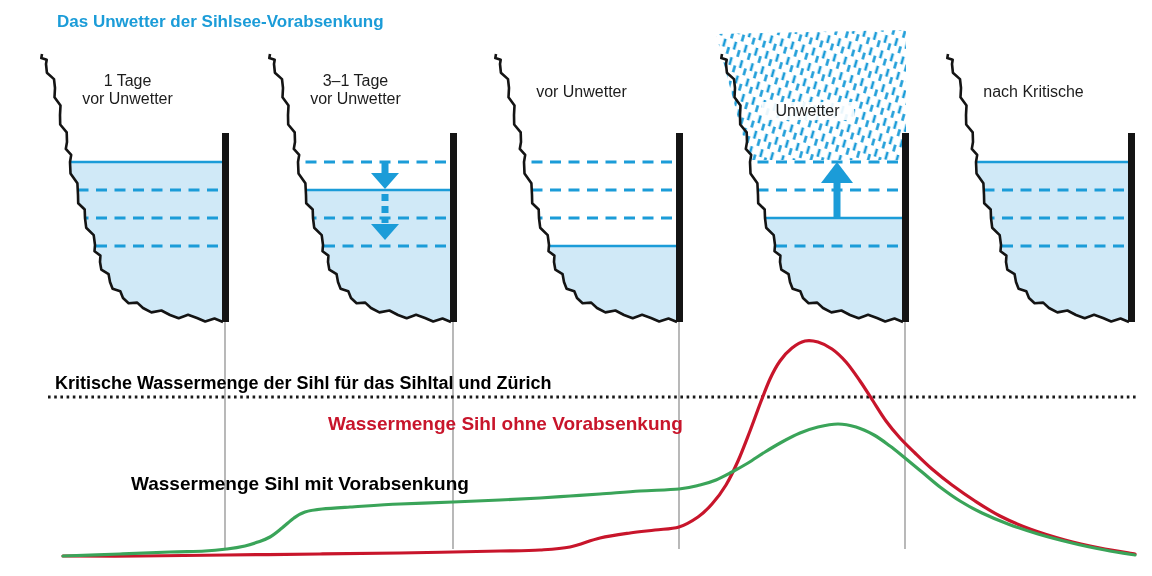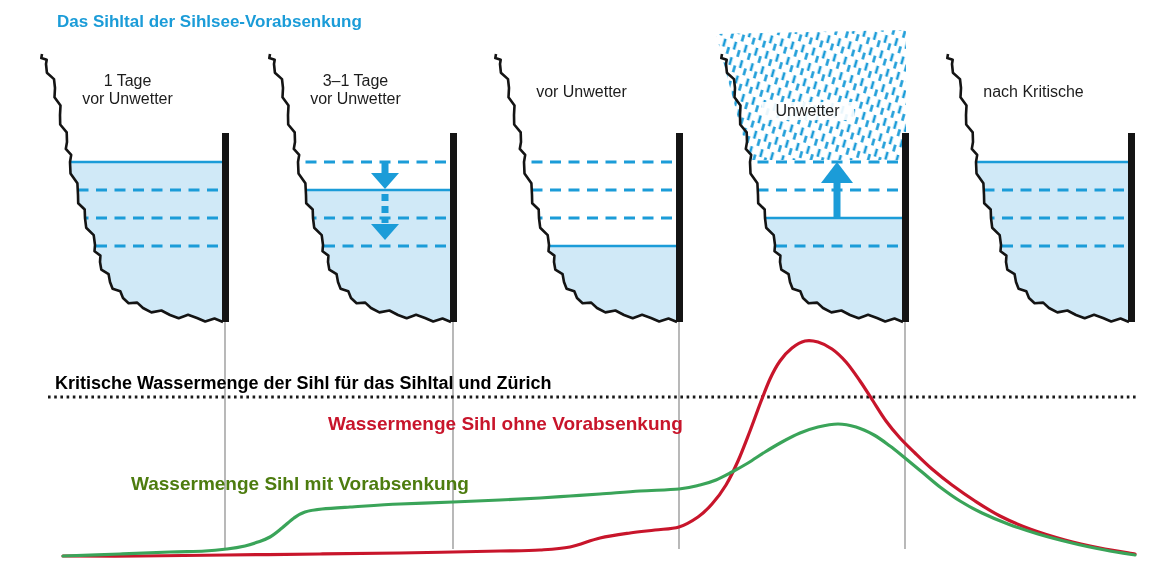--- a/index.html
+++ b/index.html
@@ -7,27 +7,27 @@
          font-family:"Liberation Sans",sans-serif;}
   #chart{position:absolute;left:0;top:0;width:1152px;height:576px;}
   .panel{position:absolute;width:212px;height:300px;}
   .panel svg{position:absolute;left:0;top:0;}
   .plabel{position:absolute;left:0;width:212px;text-align:center;font-size:16px;line-height:1.13;
           color:#1c1c1c;white-space:pre-line;}
   .rain-lbl{left:60px;width:92px;background:rgba(255,255,255,0.9);margin-top:24px;}
   .title{position:absolute;left:57px;top:12px;font-size:17px;font-weight:bold;color:#1b9cd8;}
   .crit{position:absolute;left:55px;top:373px;font-size:18px;font-weight:bold;color:#000000;}
   .lbl-red{position:absolute;left:328px;top:413px;font-size:19px;font-weight:bold;color:#c8152b;text-align:right;}
-  .lbl-green{position:absolute;left:131px;top:473px;font-size:19px;font-weight:bold;color:#4d7c0f;}
+  .lbl-green{position:absolute;left:131px;top:473px;font-size:19px;font-weight:bold;color:#000000;}
 </style>
 </head>
 <body>
 
 <div class="stage">
-  <div class="title">Das Sihltal der Sihlsee-Vorabsenkung</div>
+  <div class="title">Das Unwetter der Sihlsee-Vorabsenkung</div>
   <svg id="chart" viewBox="0 0 1152 576">
       <line x1="225" y1="322" x2="225" y2="549" stroke="#9b9b9b" stroke-width="1.4"></line>
       <line x1="453" y1="322" x2="453" y2="549" stroke="#9b9b9b" stroke-width="1.4"></line>
       <line x1="679" y1="322" x2="679" y2="549" stroke="#9b9b9b" stroke-width="1.4"></line>
       <line x1="905" y1="322" x2="905" y2="549" stroke="#9b9b9b" stroke-width="1.4"></line>
       <line x1="48" y1="397" x2="1138" y2="397" stroke="#1a1a1a" stroke-width="3" stroke-dasharray="2.6 3.6"></line>
       <path d="M63,556C75.8,556.0 112.7,556.2 140,556C167.3,555.8 197.0,555.3 227,555C257.0,554.7 291.2,554.3 320,554C348.8,553.7 377.8,553.3 400,553C422.2,552.7 436.3,552.3 453,552C469.7,551.7 485.5,551.3 500,551C514.5,550.7 528.3,550.7 540,550C551.7,549.3 560.0,549.0 570,547C580.0,545.0 590.0,540.3 600,538C610.0,535.7 620.8,534.3 630,533C639.2,531.7 646.8,531.0 655,530C663.2,529.0 671.8,529.2 679,527C686.2,524.8 692.5,520.8 698,517C703.5,513.2 707.3,509.3 712,504C716.7,498.7 721.7,492.2 726,485C730.3,477.8 734.0,470.0 738,461C742.0,452.0 746.3,440.5 750,431C753.7,421.5 756.7,412.7 760,404C763.3,395.3 766.7,386.2 770,379C773.3,371.8 776.3,366.2 780,361C783.7,355.8 787.8,351.3 792,348C796.2,344.7 800.7,342.0 805,341C809.3,340.0 813.5,340.7 818,342C822.5,343.3 827.3,345.7 832,349C836.7,352.3 841.3,356.7 846,362C850.7,367.3 855.5,374.5 860,381C864.5,387.5 868.7,394.3 873,401C877.3,407.7 881.5,414.8 886,421C890.5,427.2 895.2,432.7 900,438C904.8,443.3 909.7,447.8 915,453C920.3,458.2 925.8,463.7 932,469C938.2,474.3 944.8,479.7 952,485C959.2,490.3 967.0,495.8 975,501C983.0,506.2 990.8,511.3 1000,516C1009.2,520.7 1019.2,525.0 1030,529C1040.8,533.0 1053.3,536.8 1065,540C1076.7,543.2 1088.3,545.7 1100,548C1111.7,550.3 1129.2,553.0 1135,554" fill="none" stroke="#c8152b" stroke-width="3.2" stroke-linecap="round"></path>
       <path d="M63,556C72.5,555.7 102.2,554.7 120,554C137.8,553.3 155.8,552.5 170,552C184.2,551.5 195.5,551.5 205,551C214.5,550.5 220.3,549.8 227,549C233.7,548.2 239.8,547.2 245,546C250.2,544.8 253.8,543.5 258,542C262.2,540.5 266.0,539.3 270,537C274.0,534.7 278.0,531.2 282,528C286.0,524.8 290.2,520.7 294,518C297.8,515.3 300.3,513.5 305,512C309.7,510.5 314.5,509.8 322,509C329.5,508.2 337.0,507.8 350,507C363.0,506.2 382.8,504.8 400,504C417.2,503.2 436.3,502.7 453,502C469.7,501.3 485.5,500.7 500,500C514.5,499.3 528.3,498.7 540,498C551.7,497.3 560.0,496.7 570,496C580.0,495.3 588.3,494.8 600,494C611.7,493.2 626.8,491.8 640,491C653.2,490.2 669.0,490.0 679,489C689.0,488.0 693.8,486.5 700,485C706.2,483.5 710.7,482.2 716,480C721.3,477.8 726.7,474.8 732,472C737.3,469.2 742.5,466.3 748,463C753.5,459.7 759.3,455.5 765,452C770.7,448.5 776.2,445.2 782,442C787.8,438.8 794.0,435.5 800,433C806.0,430.5 811.7,428.5 818,427C824.3,425.5 831.7,424.0 838,424C844.3,424.0 850.0,425.2 856,427C862.0,428.8 868.3,431.8 874,435C879.7,438.2 884.8,442.2 890,446C895.2,449.8 899.7,453.7 905,458C910.3,462.3 916.2,467.2 922,472C927.8,476.8 933.7,482.2 940,487C946.3,491.8 953.0,496.7 960,501C967.0,505.3 974.0,509.2 982,513C990.0,516.8 998.7,520.5 1008,524C1017.3,527.5 1027.3,530.8 1038,534C1048.7,537.2 1060.8,540.3 1072,543C1083.2,545.7 1094.5,548.0 1105,550C1115.5,552.0 1130.0,554.2 1135,555" fill="none" stroke="#3aa459" stroke-width="3.2" stroke-linecap="round"></path>
     </svg>
   <div id="panels">

